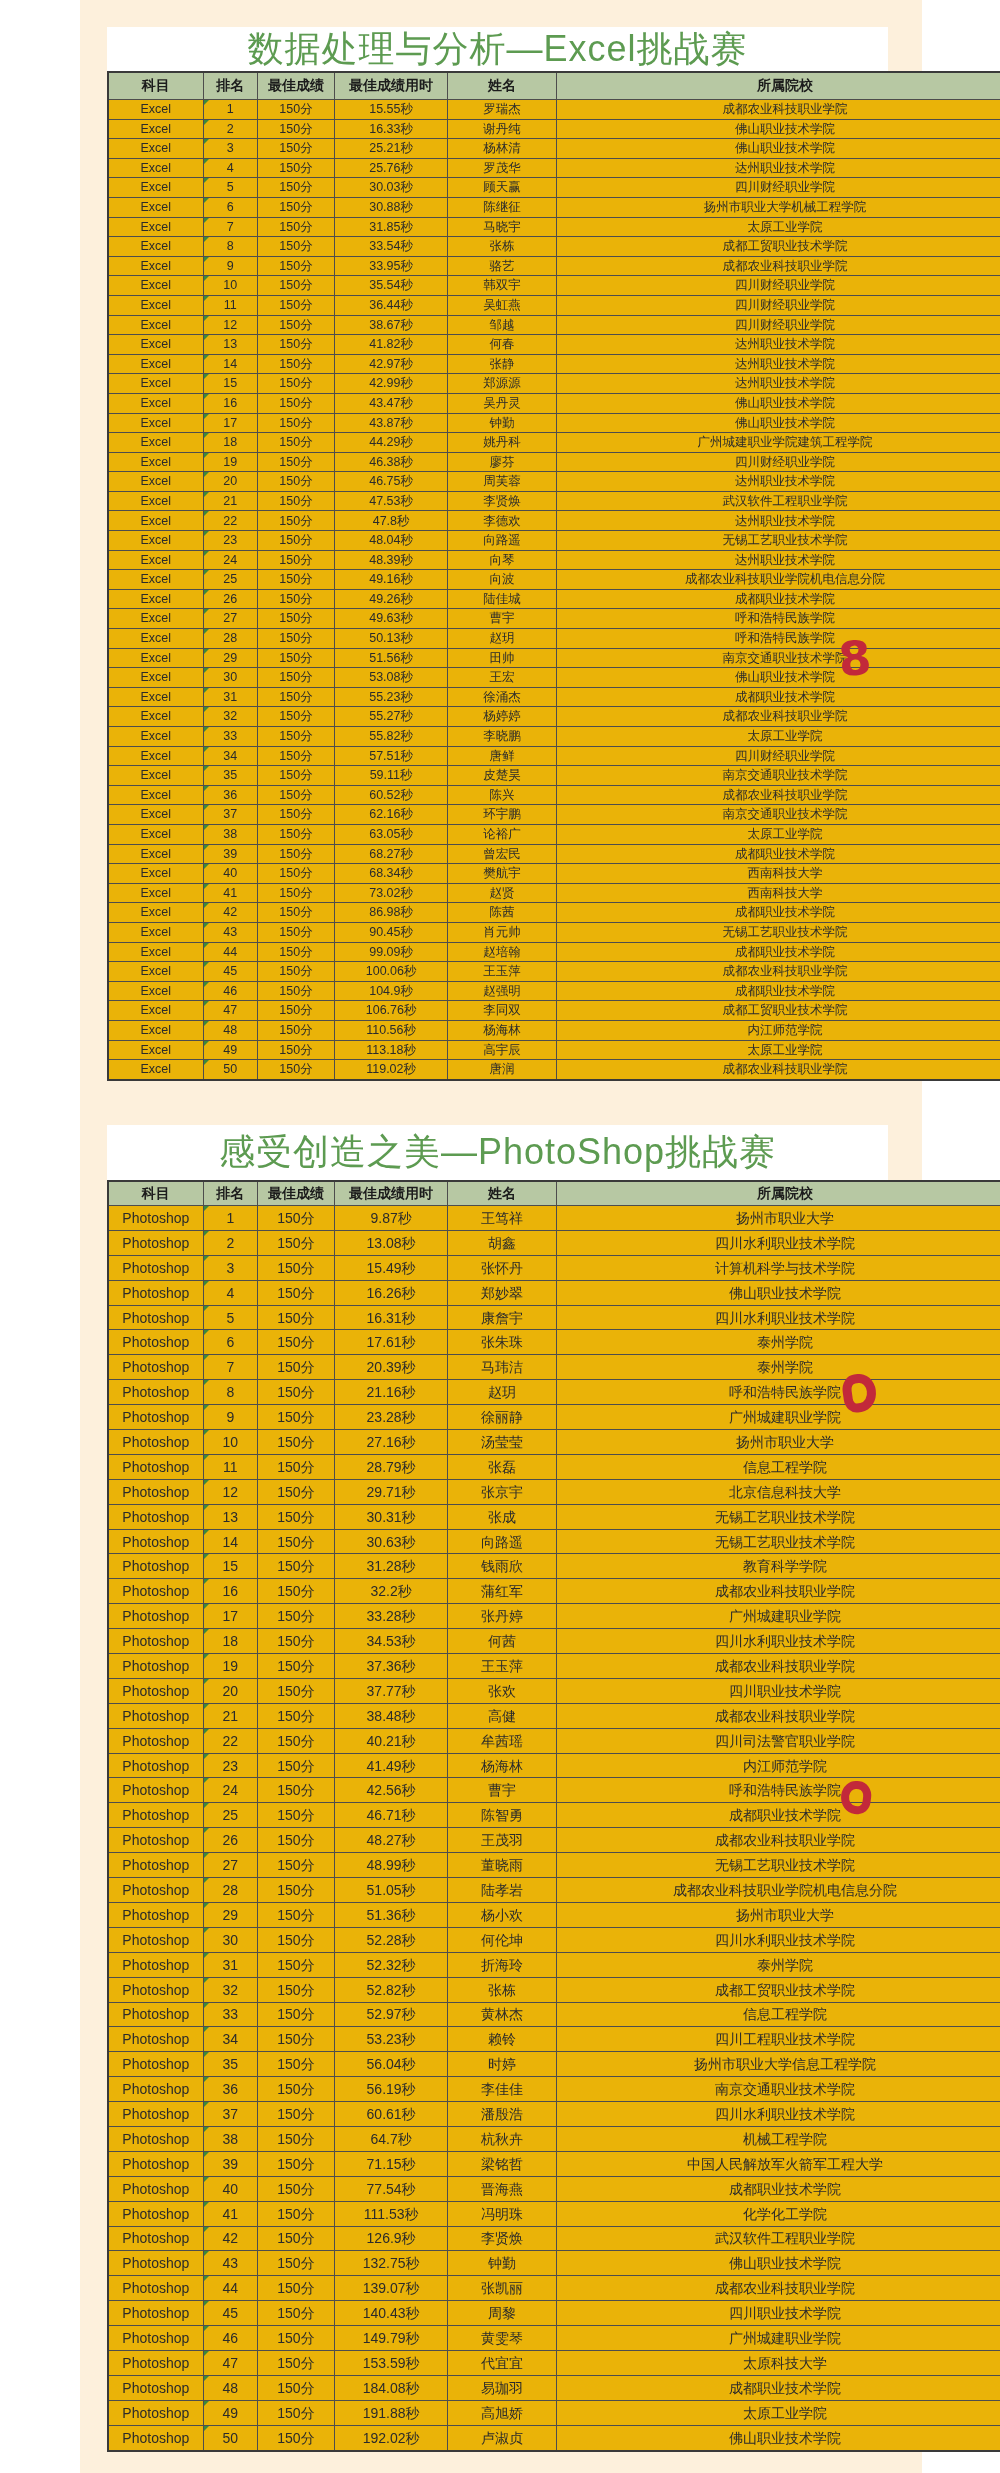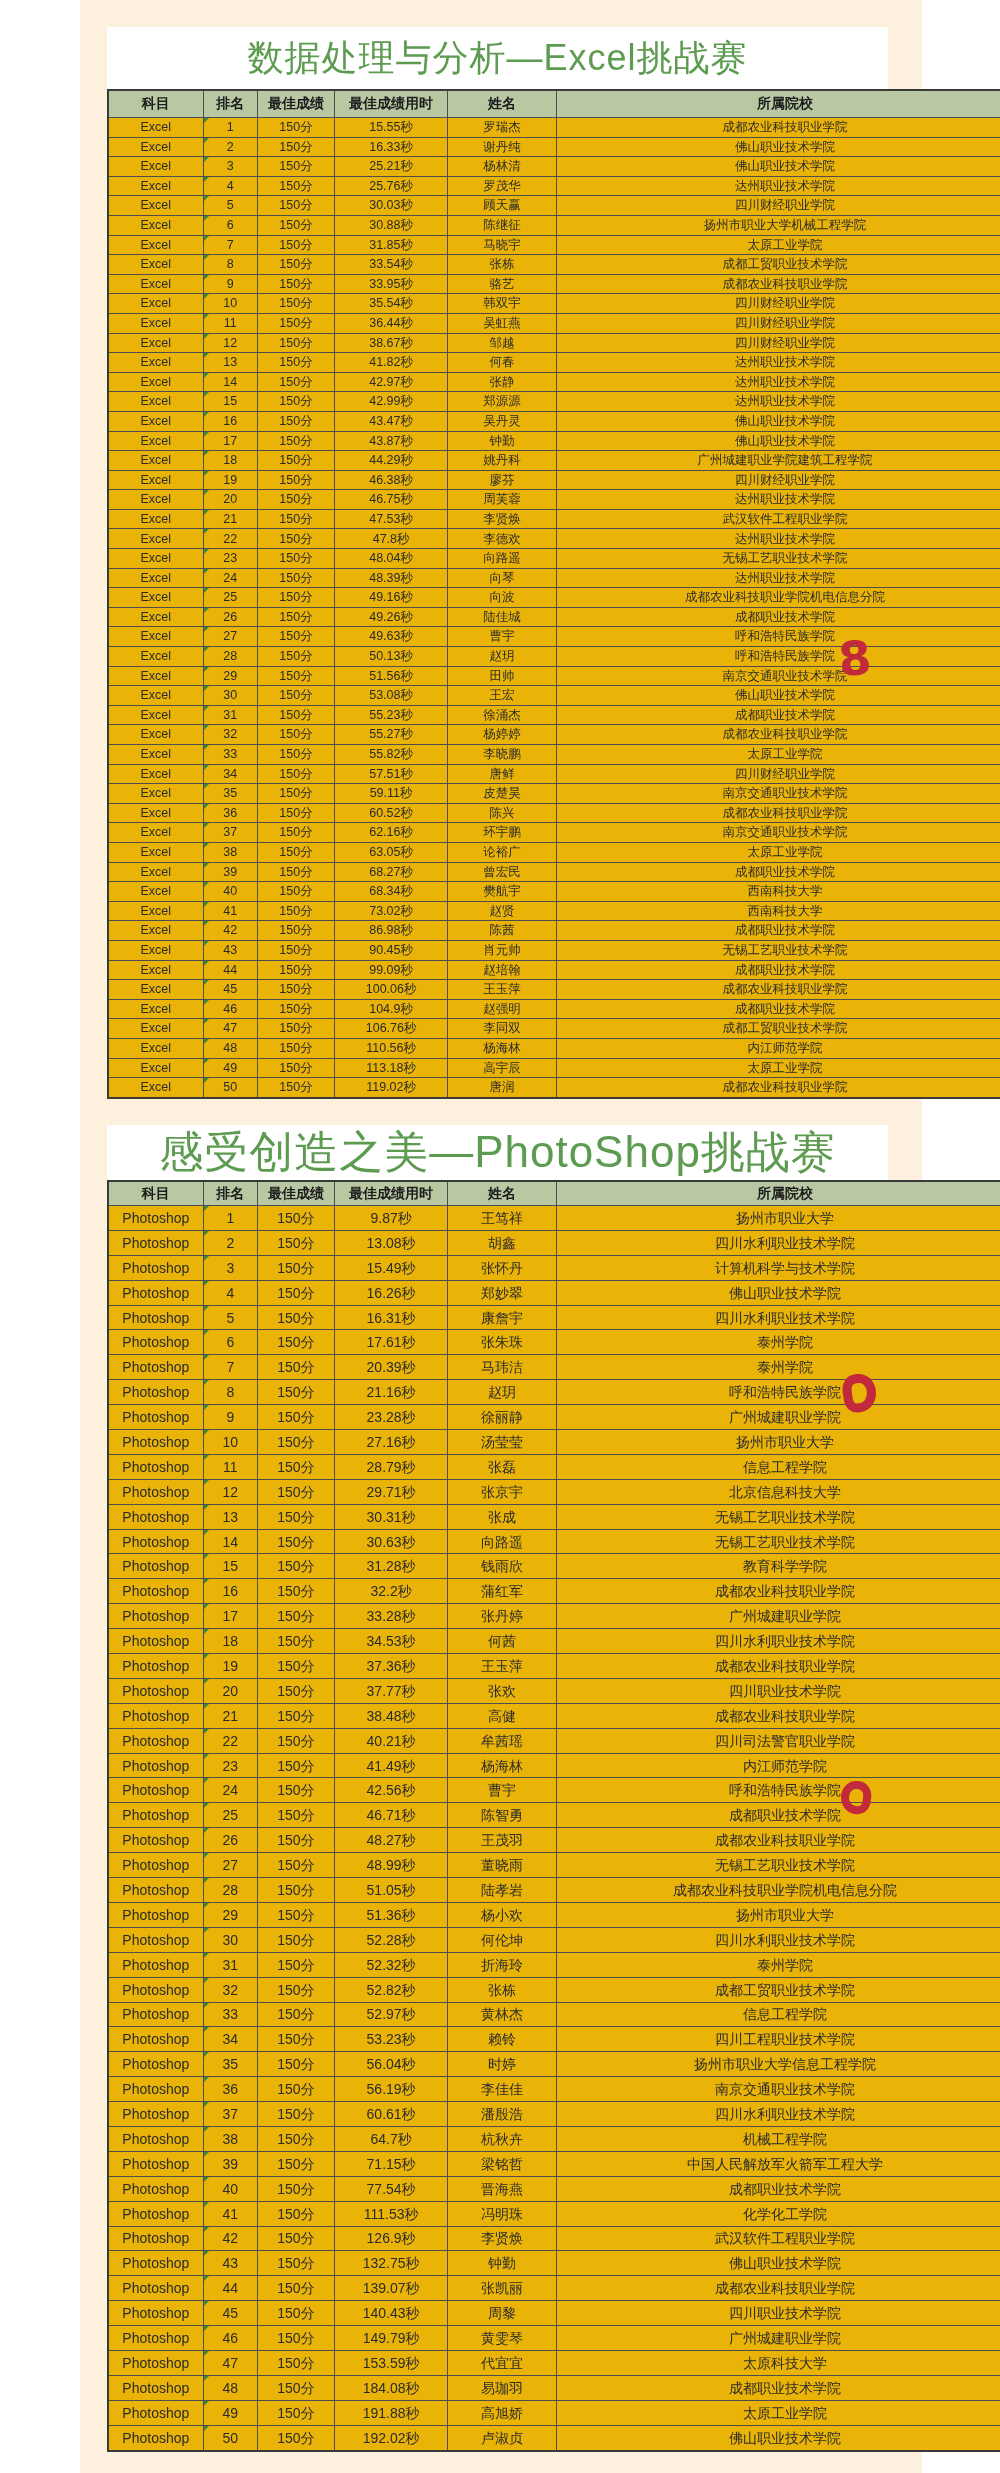--- a/index.html
+++ b/index.html
@@ -13,23 +13,23 @@
     background:#fdf0dc;
   }
   .panel{
     position:absolute;left:107px;width:781px;background:#ffffff;
   }
   .section-title{
     display:flex;align-items:center;justify-content:center;
     color:#5d9b51;font-weight:400;letter-spacing:1px;white-space:nowrap;
   }
   #excel-panel{top:27px;}
-  #excel-panel .section-title{height:62px;font-size:36px;border-radius:18px;}
+  #excel-panel .section-title{height:44px;font-size:36px;border-radius:18px;}
   #ps-panel{top:1125px;}
-  #ps-panel .section-title{height:55px;font-size:44px;}
+  #ps-panel .section-title{height:55px;font-size:36px;}
   table.rank-table{
     width:908px;border-collapse:collapse;table-layout:fixed;
     border:2px solid #3a3a3a;background:#eab308;
   }
   table.rank-table th, table.rank-table td{
     border:1.4px solid #4d4d4d;text-align:center;vertical-align:middle;
     overflow:hidden;white-space:nowrap;padding:0 2px;color:#2b2b2b;
   }
   table.rank-table th{
     background:#b7c8a3;color:#1c1c1c;font-weight:700;

